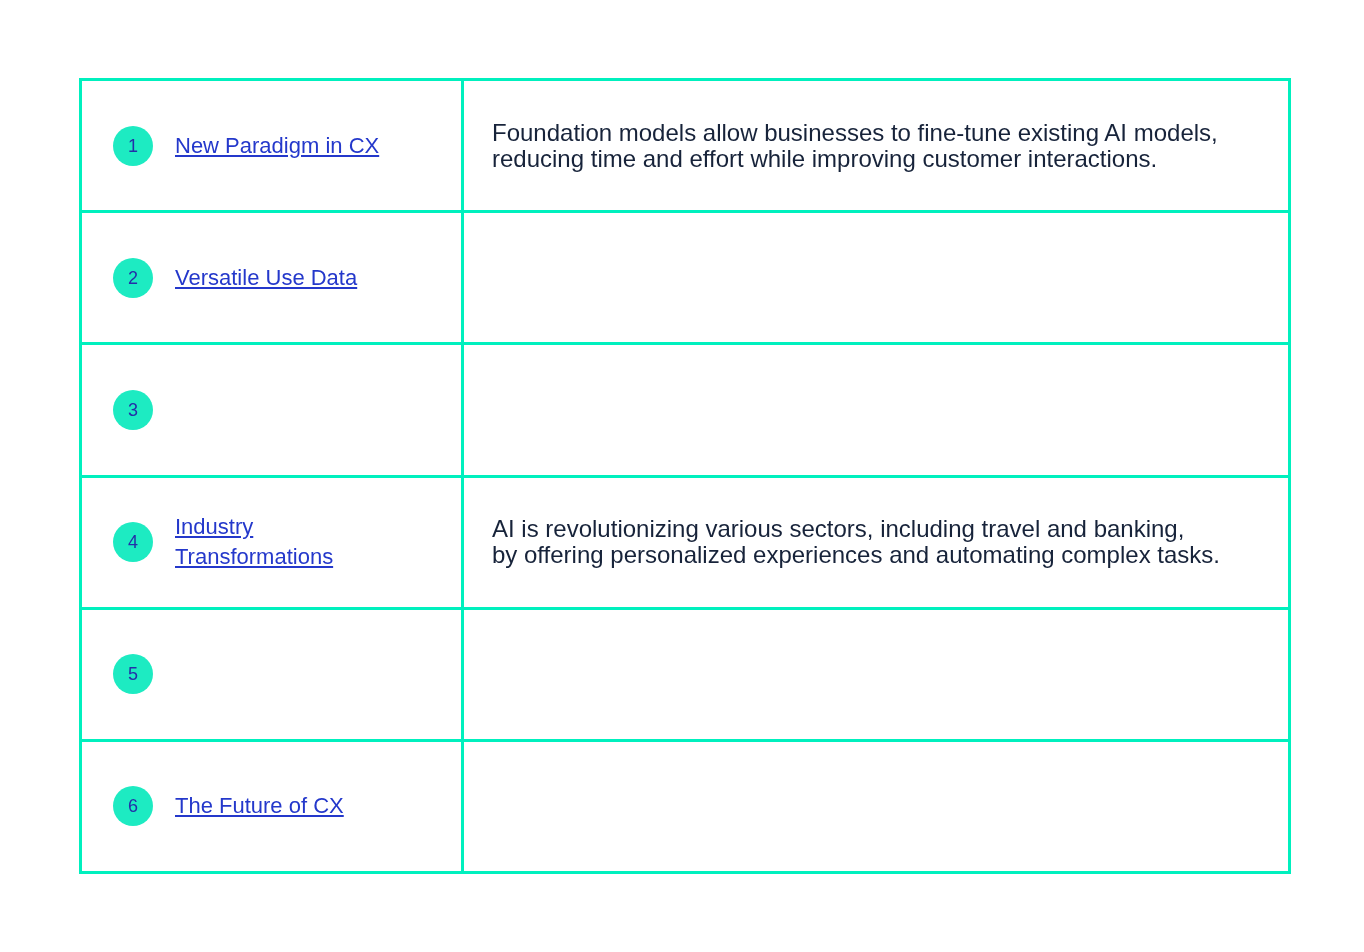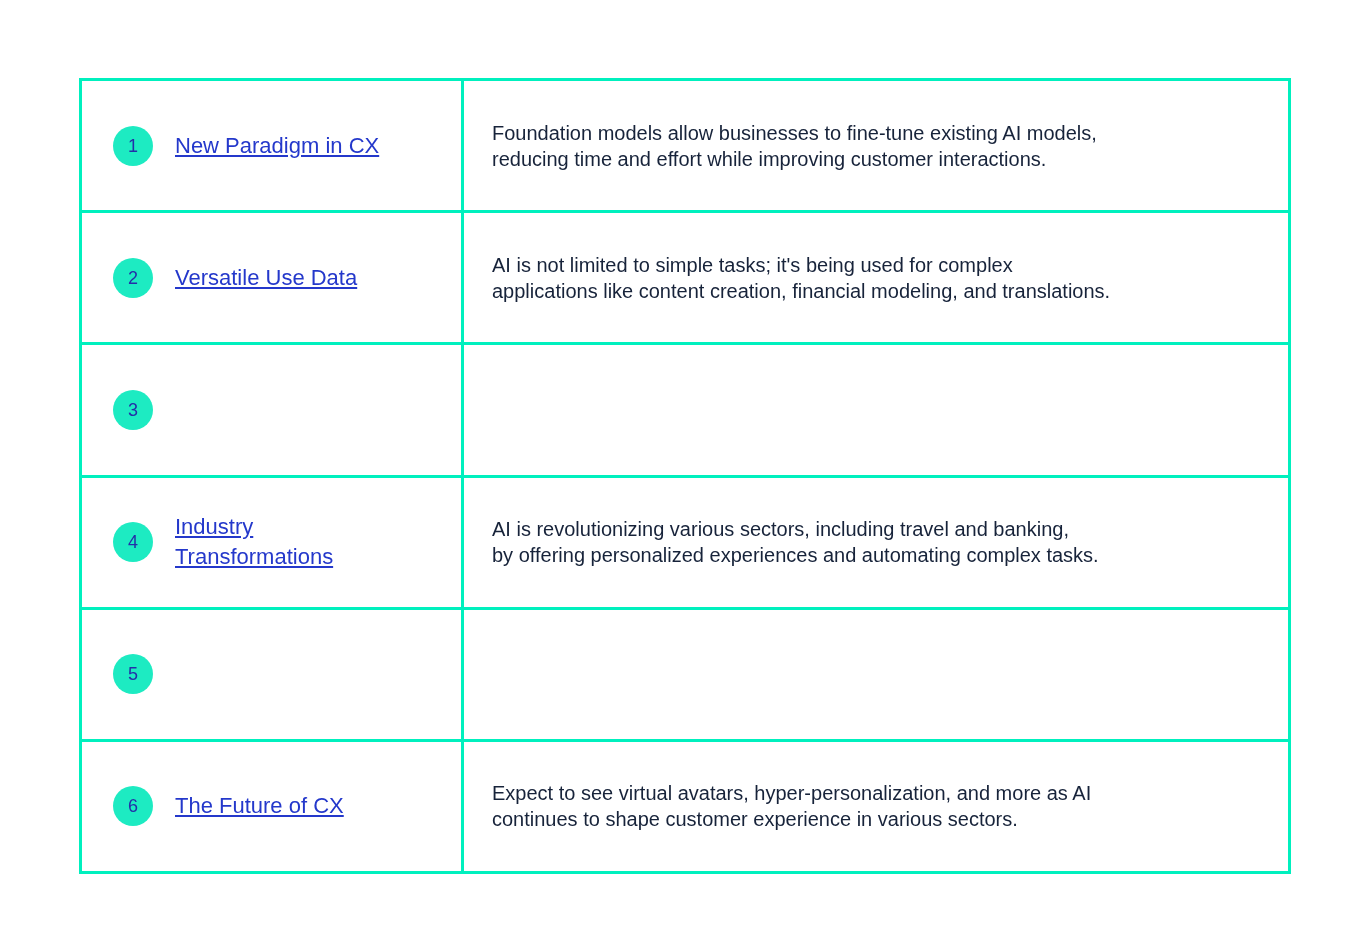--- a/index.html
+++ b/index.html
@@ -74,21 +74,21 @@
     color: var(--topic-title);
     font-size: 22px;
     line-height: 30px;
     white-space: pre-line;
     max-width: 250px;
     text-decoration: underline;
   }
   .topic-description {
     margin: 0;
     color: var(--description-text);
-    font-size: 20px;
+    font-size: 24px;
     line-height: 26px;
     white-space: pre-line;
   }
 </style>
 </head>
 <body>
 
 <div class="summary-table">
 
   <div class="row">
@@ -99,24 +99,20 @@
     <div class="cell cell-desc">
       <p class="topic-description">Foundation models allow businesses to fine-tune existing AI models,
 reducing time and effort while improving customer interactions.</p>
     </div>
   </div>
 
   <div class="row">
     <div class="cell cell-topic">
       <span class="badge">2</span>
       <span class="topic-title">Versatile Use Data</span>
-    </div>
-    <div class="cell cell-desc">
-      <p class="topic-description">AI is not limited to simple tasks; it's being used for complex
-applications like content creation, financial modeling, and translations.</p>
     </div>
   </div>
 
   <div class="row">
     <div class="cell cell-topic">
       <span class="badge">3</span>
     </div>
   </div>
 
   <div class="row">
@@ -135,19 +131,15 @@
     <div class="cell cell-topic">
       <span class="badge">5</span>
     </div>
   </div>
 
   <div class="row">
     <div class="cell cell-topic">
       <span class="badge">6</span>
       <span class="topic-title">The Future of CX</span>
     </div>
-    <div class="cell cell-desc">
-      <p class="topic-description">Expect to see virtual avatars, hyper-personalization, and more as AI
-continues to shape customer experience in various sectors.</p>
-    </div>
   </div>
 
 </div>
 
 </body></html>

